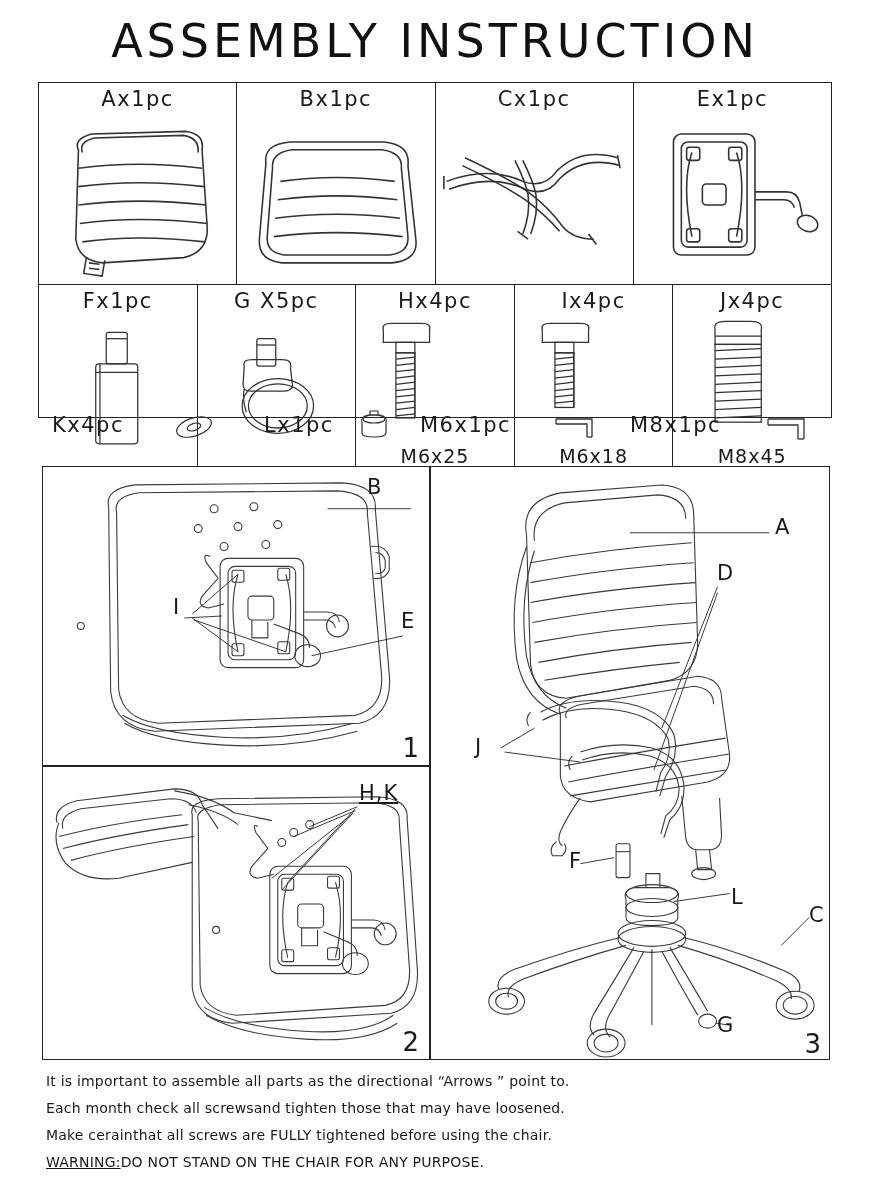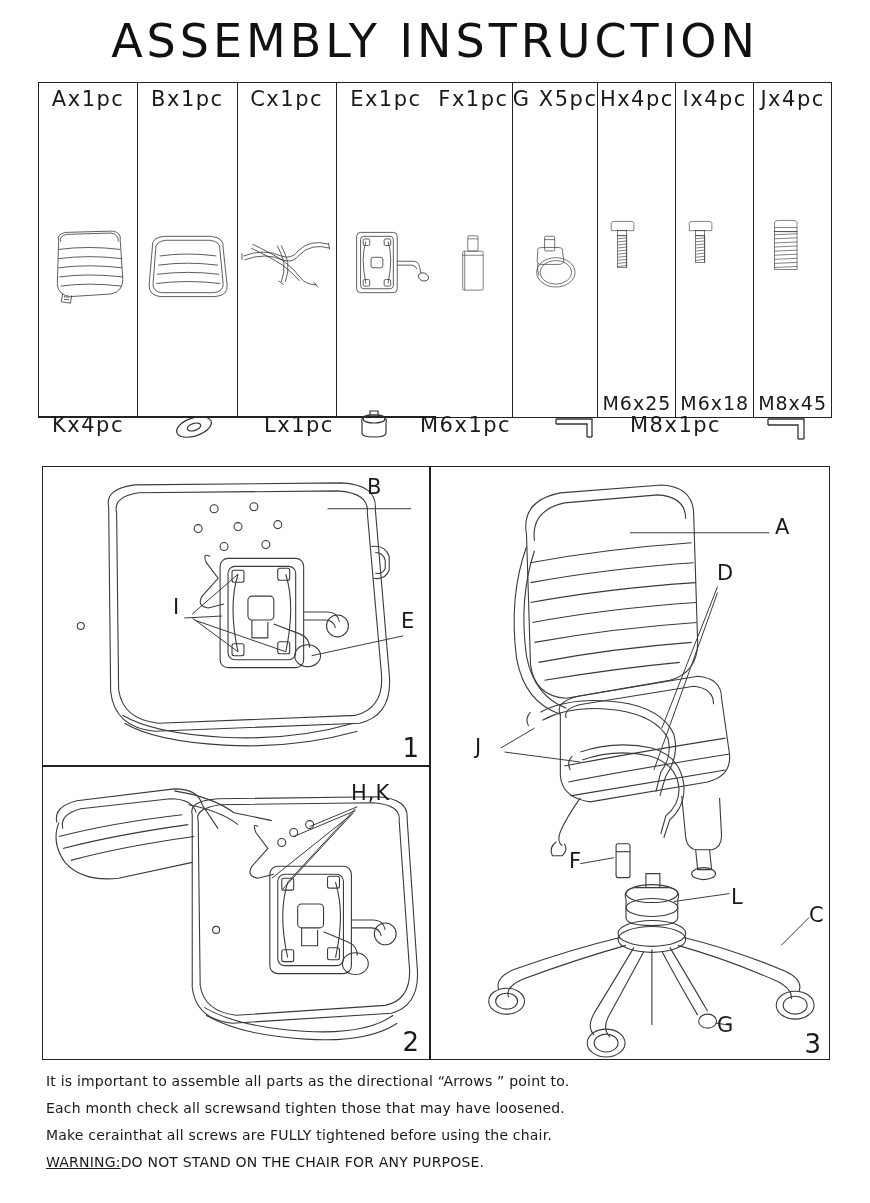--- a/index.html
+++ b/index.html
@@ -41,20 +41,21 @@
   
   .parts-table {
     position: absolute;
     left: 38px;
     top: 82px;
     width: 794px;
     height: 336px;
     border: 1.5px solid #222;
     box-sizing: border-box;
     display: flex;
+    flex-direction: column;
   }
   .parts-row {
     flex: 1;
     display: flex;
     box-sizing: border-box;
   }
   .parts-row:first-child {
     border-bottom: 1.5px solid #222;
   }
   .part-cell {
@@ -467,21 +468,21 @@
           <circle cx="252" cy="66" r="4"></circle>
           <circle cx="268" cy="58" r="4"></circle>
 
           <path d="M246 116 L314 42" stroke-width="1"></path>
           <path d="M240 124 L312 46" stroke-width="1"></path>
           <path d="M268 60 L316 40" stroke-width="1"></path>
           <path d="M252 70 L314 44" stroke-width="1"></path>
           <path d="M230 112 L310 48" stroke-width="1"></path>
         </g>
       </svg>
-      <div class="callout" style="left:308px; top:14px;">H,K</div>
+      <div class="callout" style="left:316px; top:14px;text-decoration:underline;">H,K</div>
       <div class="step-num" id="step-num-2">2</div>
     </div>
 
     <div class="panel" id="panel-3">
       <svg viewBox="0 0 400 594" preserveAspectRatio="none">
         <g fill="none" stroke="#3a3a3a" stroke-width="1.1">
 
           <path d="M96 68 Q90 34 130 26 L232 18 Q264 20 264 48 L268 176 Q268 206 240 214 L136 232 Q104 230 100 198 Z"></path>
           <path d="M104 74 Q100 44 134 36 L228 28 Q256 30 256 52"></path>
           <path d="M100 96 Q176 82 262 76"></path>

